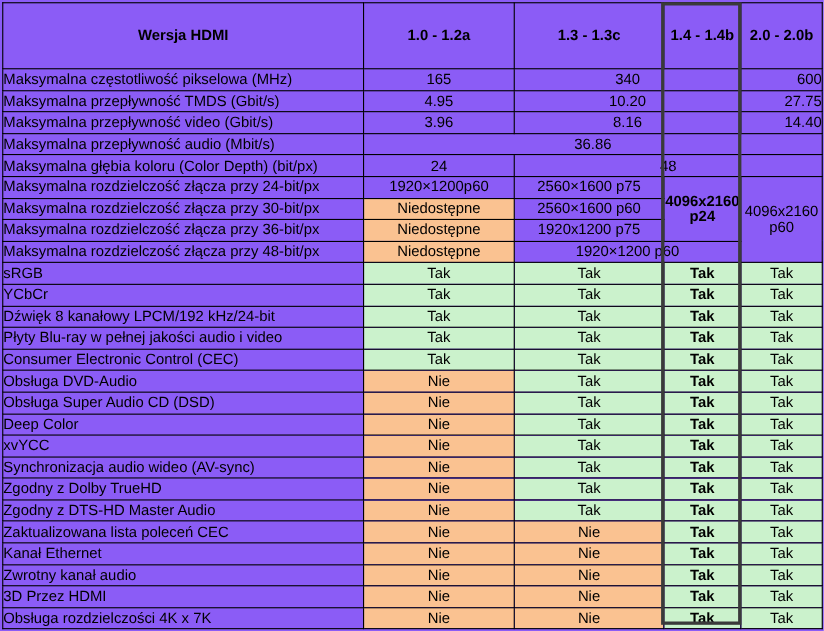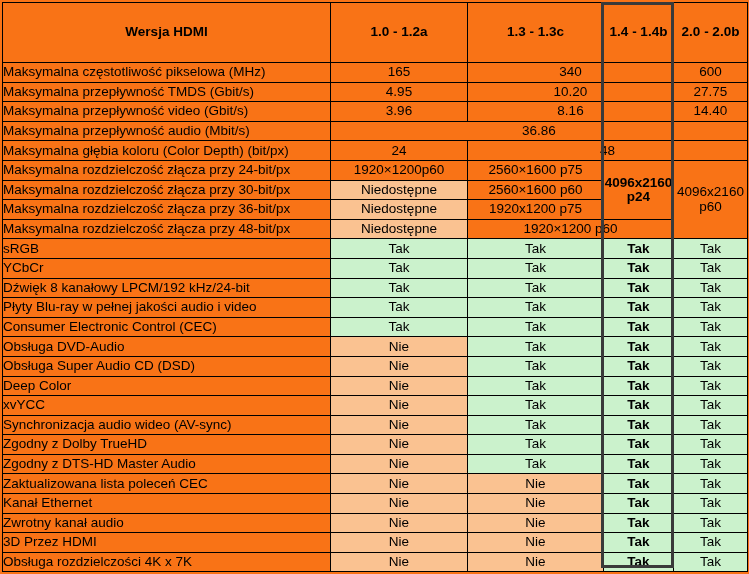--- a/index.html
+++ b/index.html
@@ -1,34 +1,34 @@
 <!DOCTYPE html>
 <html><head>
 <meta charset="utf-8">
 <style>
   html,body{margin:0;padding:0;background:#fff;}
   #screen{
-    position:relative;width:749px;height:574px;background:#f97316;
+    position:relative;width:749px;height:574px;background:#8b5cf6;
     font-family:"Liberation Sans","DejaVu Sans",sans-serif;color:#000;
     overflow:hidden;
   }
   table.hdmi{
     position:absolute;left:2px;top:2px;width:745px;height:570px;
     border-collapse:collapse;table-layout:fixed;
   }
   table.hdmi td,table.hdmi th{
     border:1px solid #000;padding:0;font-size:13.5px;line-height:1.05;
     vertical-align:middle;overflow:hidden;white-space:normal;
   }
   tr.hdr{height:60px;}
   tr.r{height:19.6px;}
   th{font-weight:bold;font-size:14.5px;text-align:center;}
   td.lbl{text-align:left;padding-left:4px;}
   td.val{text-align:center;}
-  td.leftpad{text-align:center;padding-left:5px;}
+  td.leftpad{text-align:right;padding-left:5px;}
   td.yes{background:#cbf2cc;margin-left:43px;}
   td.no{background:#fac291;}
   td.bold{font-weight:bold;text-align:center;}
   .res-span{line-height:1.25;}
   #hl-border{
     position:absolute;left:601px;top:2px;width:73px;height:566px;
     border:3px solid #3a3a3a;box-sizing:border-box;
     pointer-events:none;background:transparent;z-index:5;
   }
 </style>

